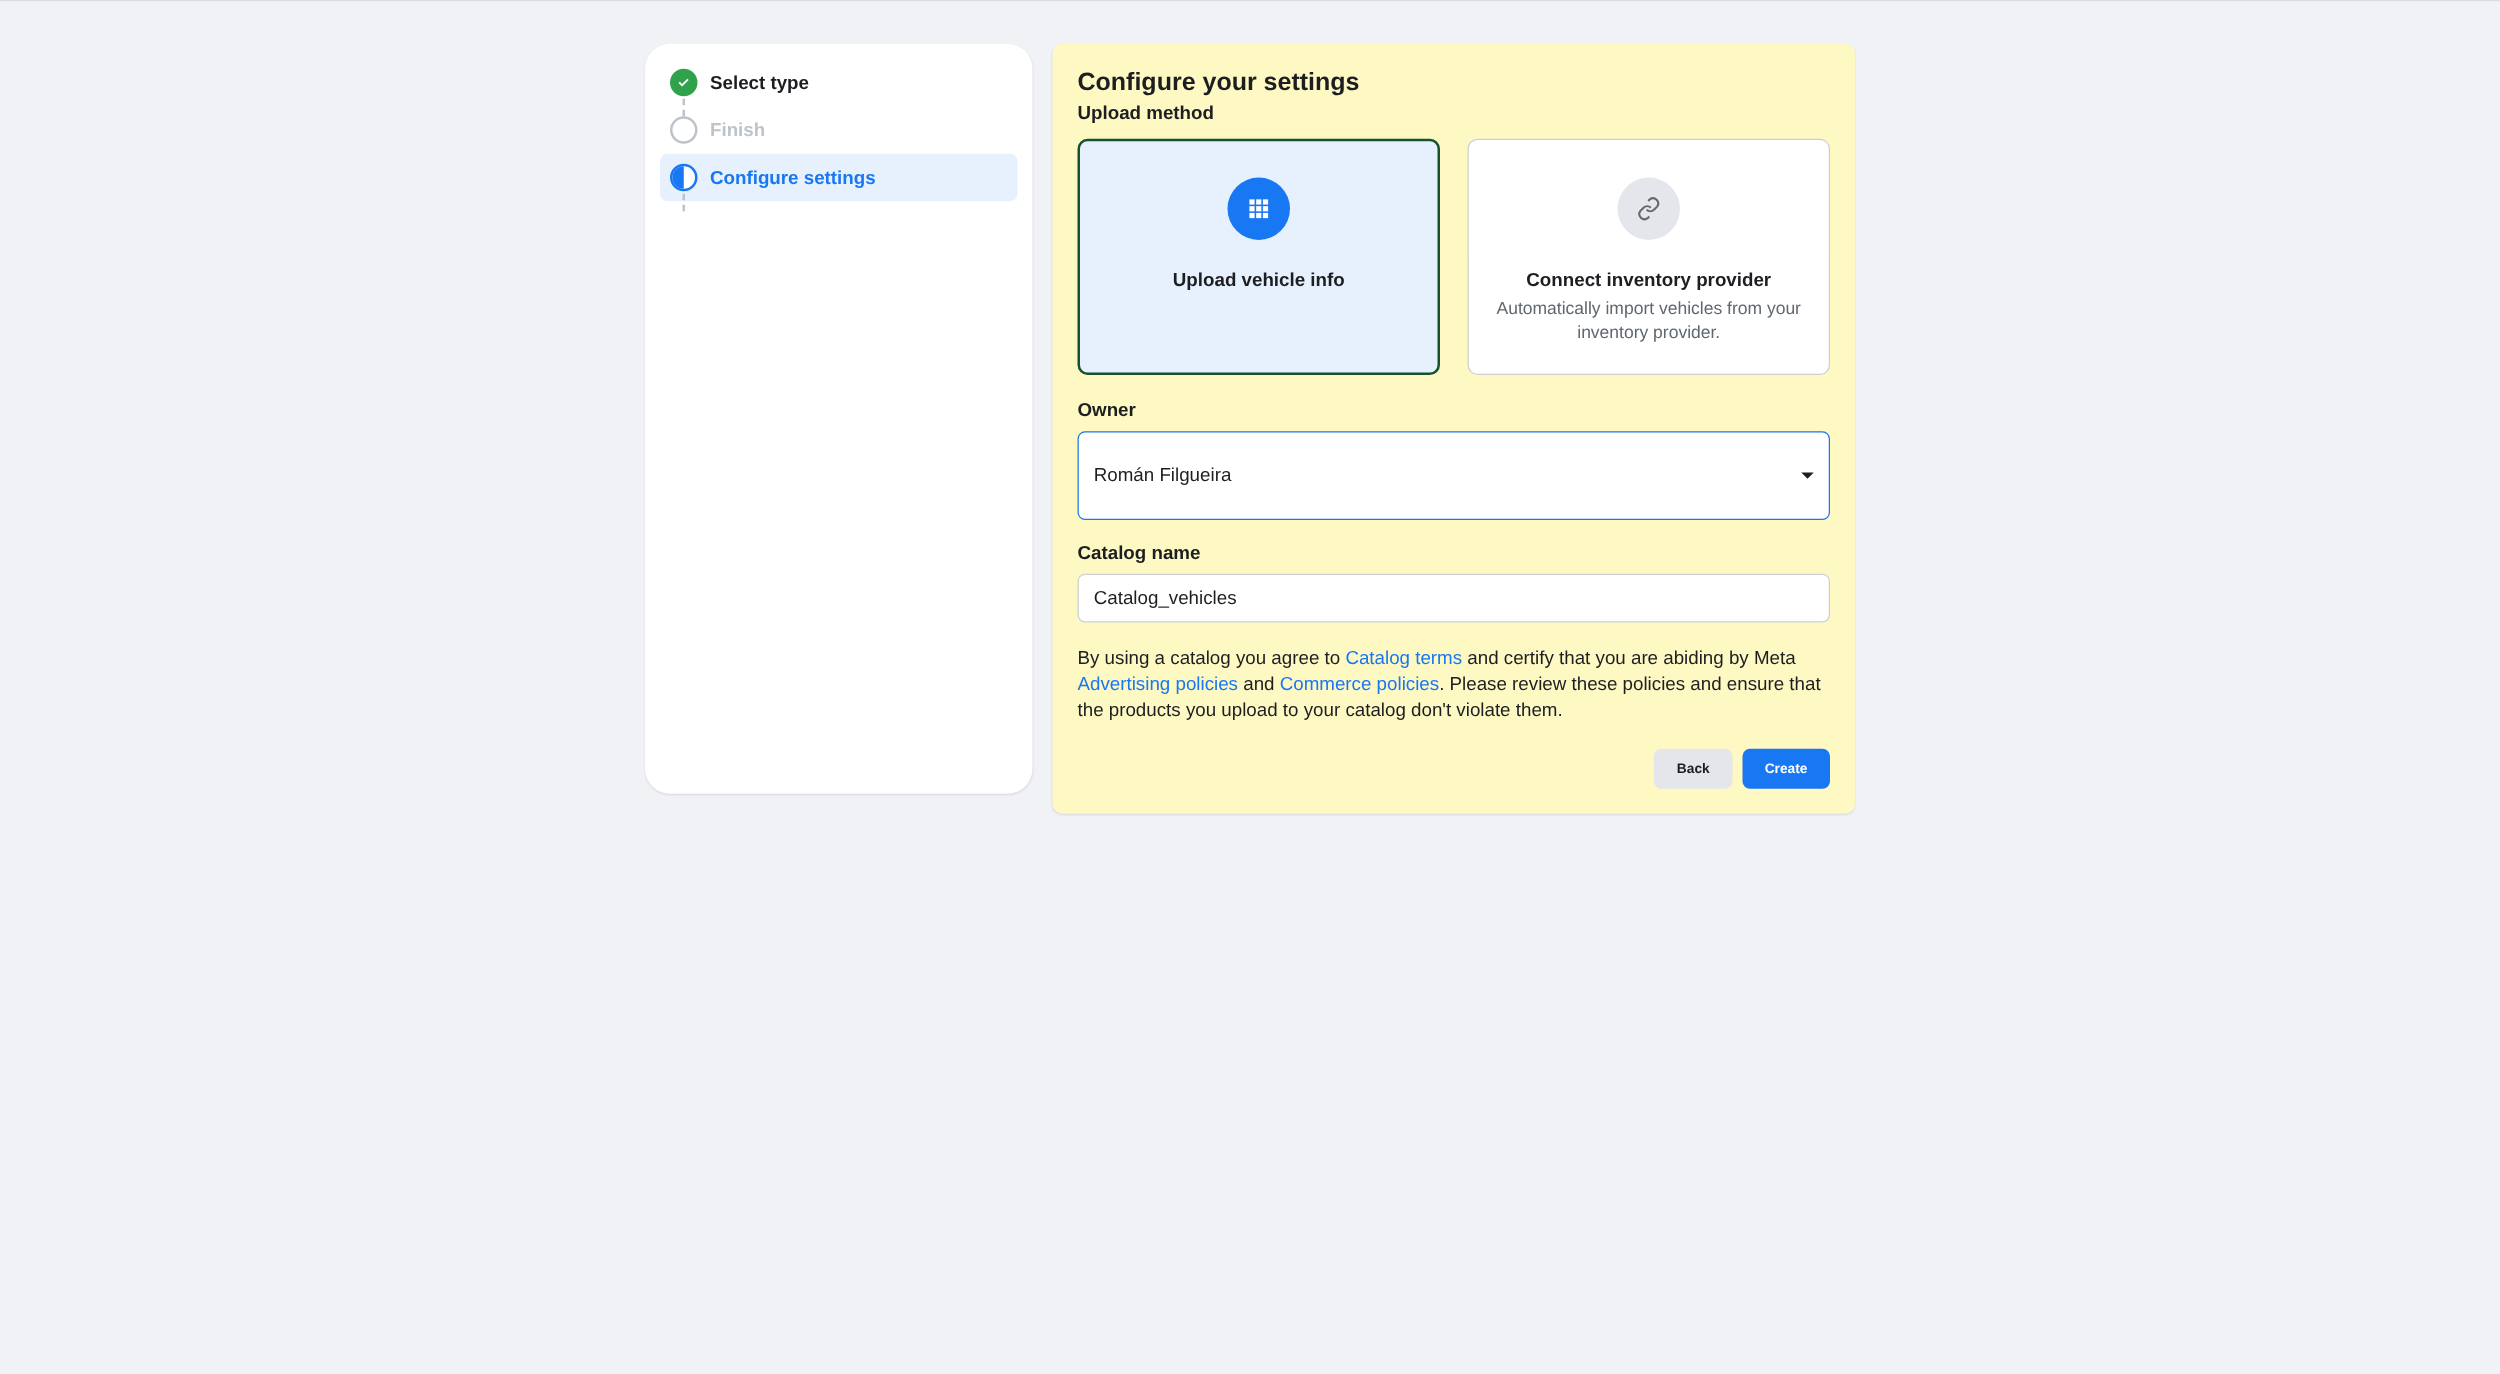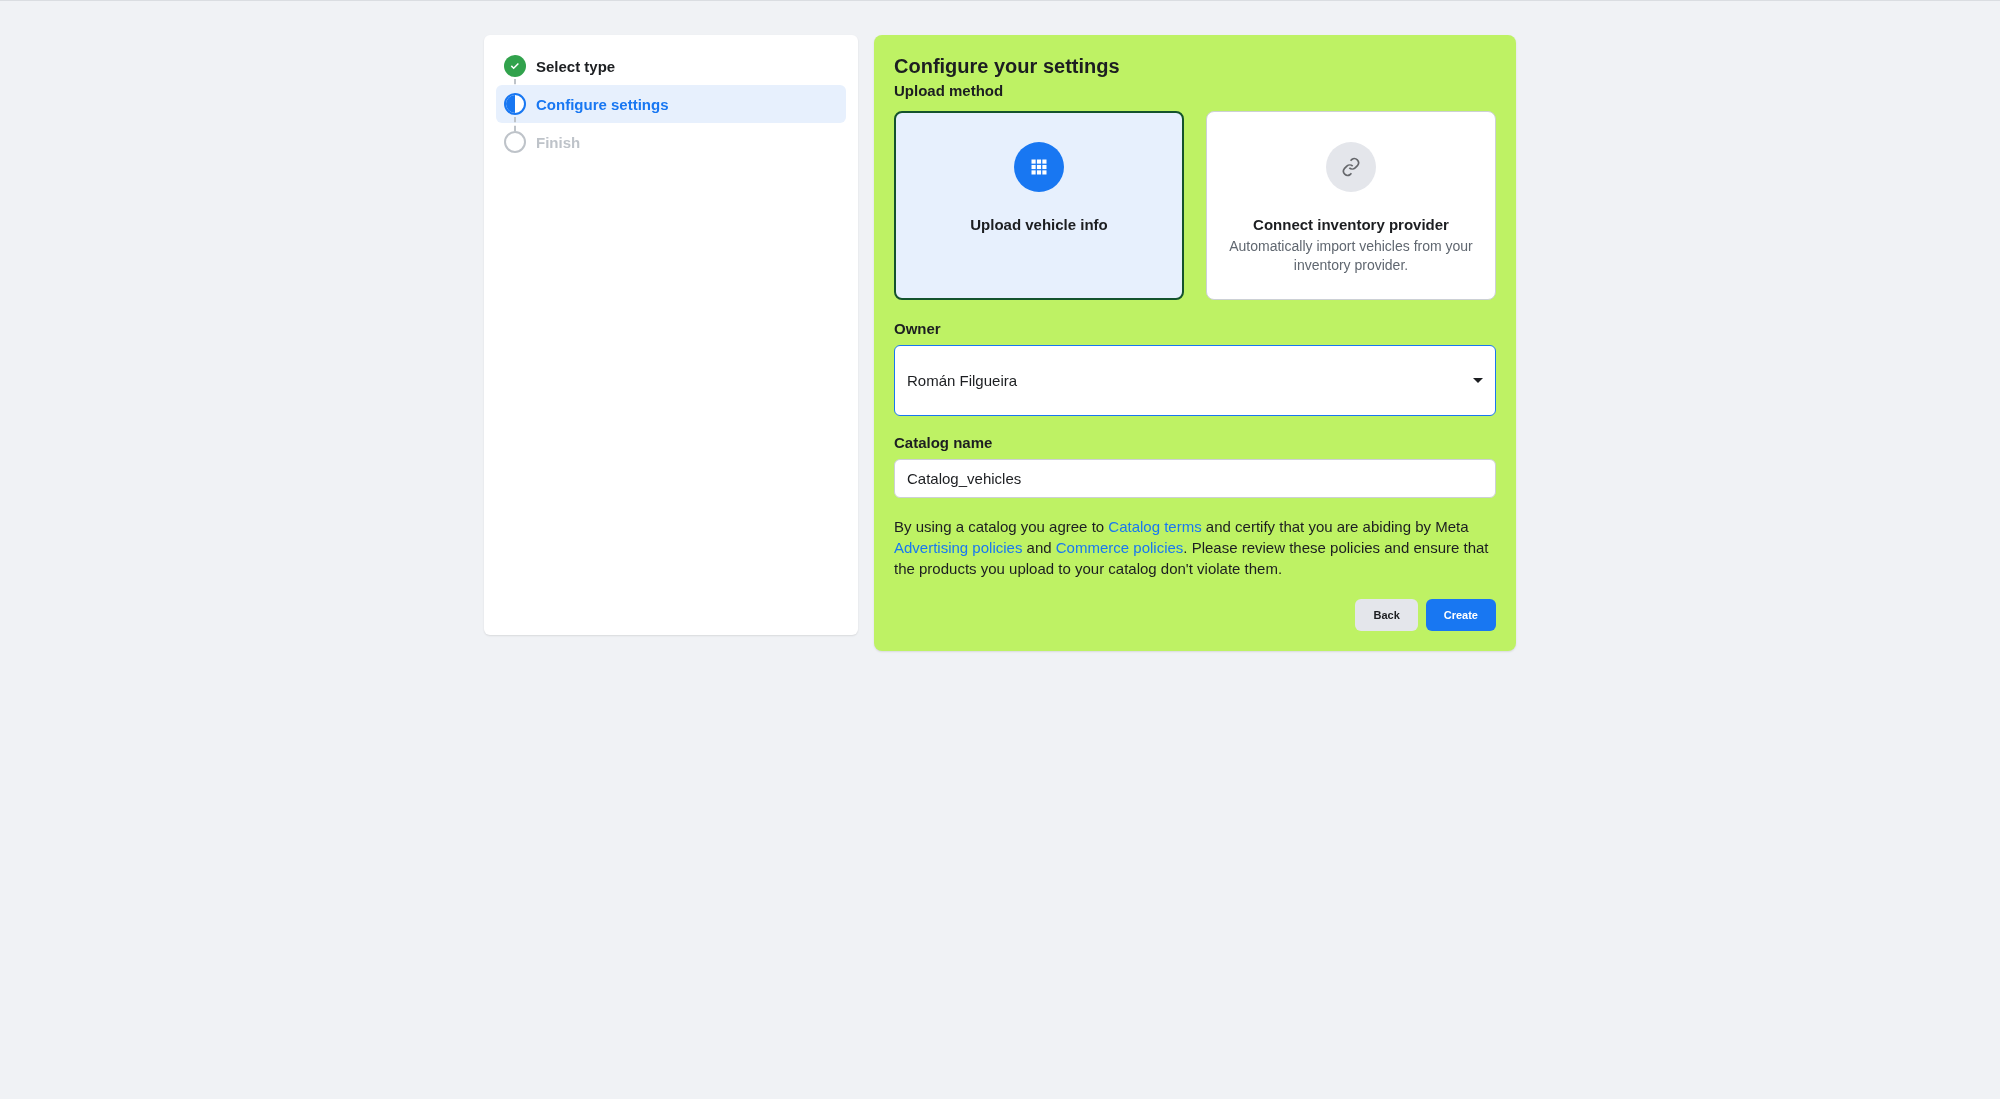--- a/index.html
+++ b/index.html
@@ -15,23 +15,23 @@
       color: #1c1e21;
       border-top: 1px solid #dadde1;
     }
     .container {
       display: flex;
       gap: 16px;
       justify-content: center;
       align-items: flex-start;
     }
     .sidebar {
-      width: 374px;
-      background: #fff;
-      border-radius: 6px;
+      width: 310px;
+      background: #fff;
+      border-radius: 20px;
       box-shadow: 0 1px 2px rgba(0,0,0,0.1);
       padding: 12px;
       min-height: 600px;
     }
     .step-item {
       display: flex;
       align-items: center;
       gap: 10px;
       padding: 8px 8px;
       border-radius: 6px;
@@ -96,21 +96,21 @@
       position: absolute;
       left: 18px;
       top: 32px;
       width: 2px;
       height: 14px;
       border-left: 2px dashed #bec3c9;
       z-index: 0;
     }
     .main-panel {
       width: 642px;
-      background: #bef264;
+      background: #fef9c3;
       border-radius: 8px;
       box-shadow: 0 1px 2px rgba(0,0,0,0.1);
       padding: 20px 20px 20px 20px;
     }
     .main-title {
       font-size: 20px;
       font-weight: 700;
       color: #1c1e21;
       margin-bottom: 4px;
     }
@@ -263,29 +263,29 @@
     <div class="step-item">
       <span class="step-icon completed">
         <svg viewBox="0 0 16 16">
             <path d="M6.2 12.3L2.4 8.5l1.4-1.4 2.4 2.4 5.6-5.6 1.4 1.4z"></path>
           </svg>
       </span>
       <span class="step-label completed">Select type</span>
       <span class="step-connector"></span>
     </div>
 
+    <div class="step-item">
+      <span class="step-icon pending"></span>
+      <span class="step-label pending">Finish</span>
+    </div>
+
     <div class="step-item active">
       <span class="step-icon current"></span>
       <span class="step-label current">Configure settings</span>
       <span class="step-connector"></span>
-    </div>
-
-    <div class="step-item">
-      <span class="step-icon pending"></span>
-      <span class="step-label pending">Finish</span>
     </div>
   </aside>
 
   <main class="main-panel">
     <h1 class="main-title">Configure your settings</h1>
 
     <div class="section-heading">Upload method</div>
 
     <div class="cards-row">
       <div class="option-card selected">

